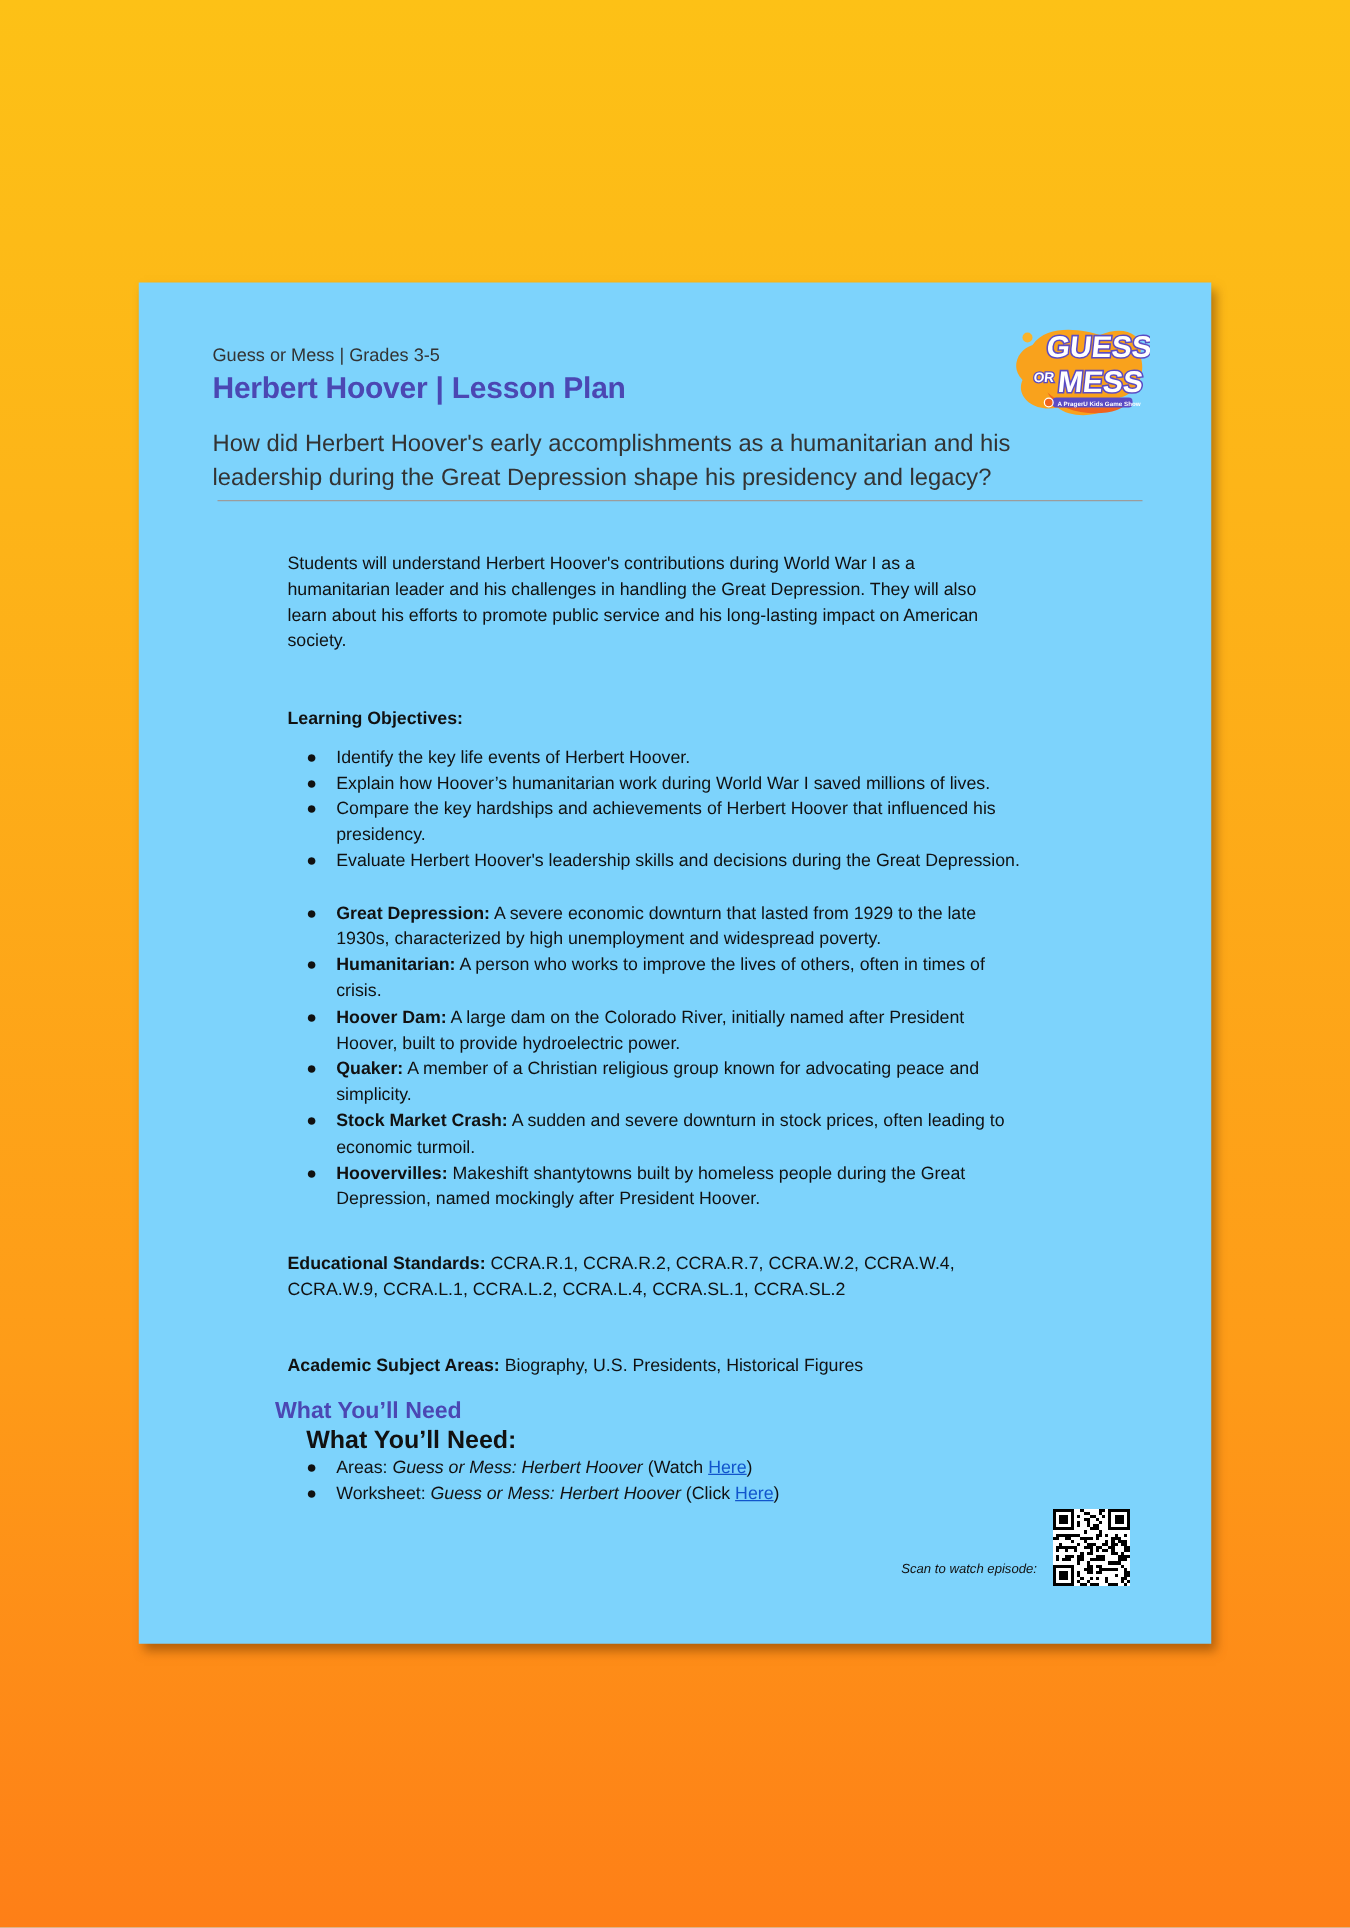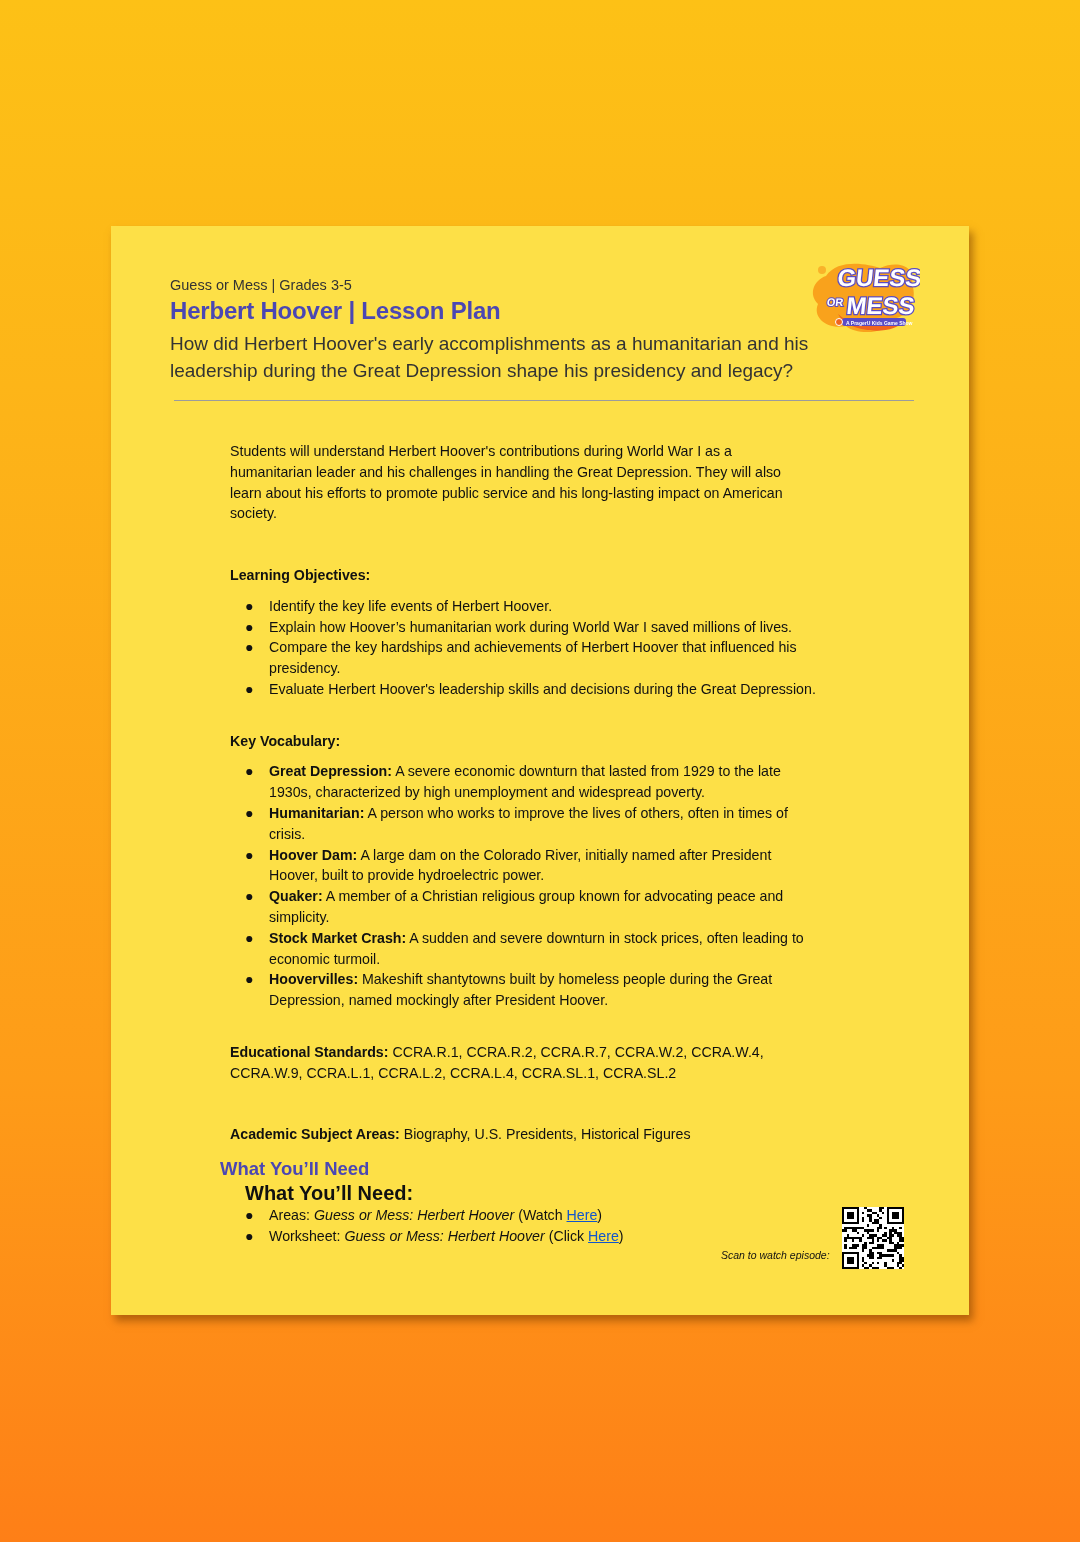--- a/index.html
+++ b/index.html
@@ -3,26 +3,26 @@
   <meta charset="utf-8">
   <style>
     html, body { margin: 0; padding: 0; }
     body {
       width: 1080px; height: 1542px; overflow: hidden; position: relative;
       background: linear-gradient(180deg, #fdc116 0%, #fdb518 25%, #fe9c18 70%, #fe7f17 100%);
       font-family: "Liberation Sans", sans-serif;
     }
     .page {
       position: absolute; left: 111px; top: 226px; width: 858px; height: 1089px;
-      background: #fde047;
+      background: #7dd3fc;
       box-shadow: 4px 6px 8px rgba(120, 60, 0, 0.55);
     }
     .series { position: absolute; left: 59px; top: 51px; font-size: 14.5px; color: #333; }
     .title { position: absolute; left: 59px; top: 71px; font-size: 24px; font-weight: bold; color: #4b47b3; letter-spacing: -0.2px; }
-    .question { position: absolute; left: 59px; top: 104px; width: 660px; font-size: 19px; line-height: 27px; color: #333; }
+    .question { position: absolute; left: 59px; top: 116px; width: 660px; font-size: 19px; line-height: 27px; color: #333; }
     .divider { position: absolute; left: 63px; top: 174px; width: 740px; height: 1px; background: #9c9c9c; }
     .logo { position: absolute; left: 697px; top: 28px; width: 112px; height: 86px; }
     .content { position: absolute; left: 109px; top: 205px; width: 600px; font-size: 14.2px; line-height: 20.8px; color: #111; }
     .content p { margin: 10px; }
     .gap { height: 20.8px; }
     .label { font-weight: bold; }
     ul { margin: 0; padding: 0; list-style: none; }
     li { position: relative; padding-left: 49px; }
     li .bullet { position: absolute; left: 25px; top: 0; }
     .h2 { font-size: 18.5px; font-weight: bold; color: #4b47b3; margin-top: 12px; line-height: 24px; }
@@ -61,21 +61,20 @@
 
     <p class="label">Learning Objectives:</p>
     <ul>
       <li><span class="bullet">●</span><span>Identify the key life events of Herbert Hoover.</span></li>
       <li><span class="bullet">●</span><span>Explain how Hoover’s humanitarian work during World War I saved millions of lives.</span></li>
       <li><span class="bullet">●</span><span>Compare the key hardships and achievements of Herbert Hoover that influenced his presidency.</span></li>
       <li><span class="bullet">●</span><span>Evaluate Herbert Hoover's leadership skills and decisions during the Great Depression.</span></li>
     </ul>
     <div class="gap"></div>
 
-    <p class="label">Key Vocabulary:</p>
     <ul>
       <li><span class="bullet">●</span><b>Great Depression:</b><span> A severe economic downturn that lasted from 1929 to the late 1930s, characterized by high unemployment and widespread poverty.</span></li>
       <li><span class="bullet">●</span><b>Humanitarian:</b><span> A person who works to improve the lives of others, often in times of crisis.</span></li>
       <li><span class="bullet">●</span><b>Hoover Dam:</b><span> A large dam on the Colorado River, initially named after President Hoover, built to provide hydroelectric power.</span></li>
       <li><span class="bullet">●</span><b>Quaker:</b><span> A member of a Christian religious group known for advocating peace and simplicity.</span></li>
       <li><span class="bullet">●</span><b>Stock Market Crash:</b><span> A sudden and severe downturn in stock prices, often leading to economic turmoil.</span></li>
       <li><span class="bullet">●</span><b>Hoovervilles:</b><span> Makeshift shantytowns built by homeless people during the Great Depression, named mockingly after President Hoover.</span></li>
     </ul>
     <div class="gap"></div>
 

